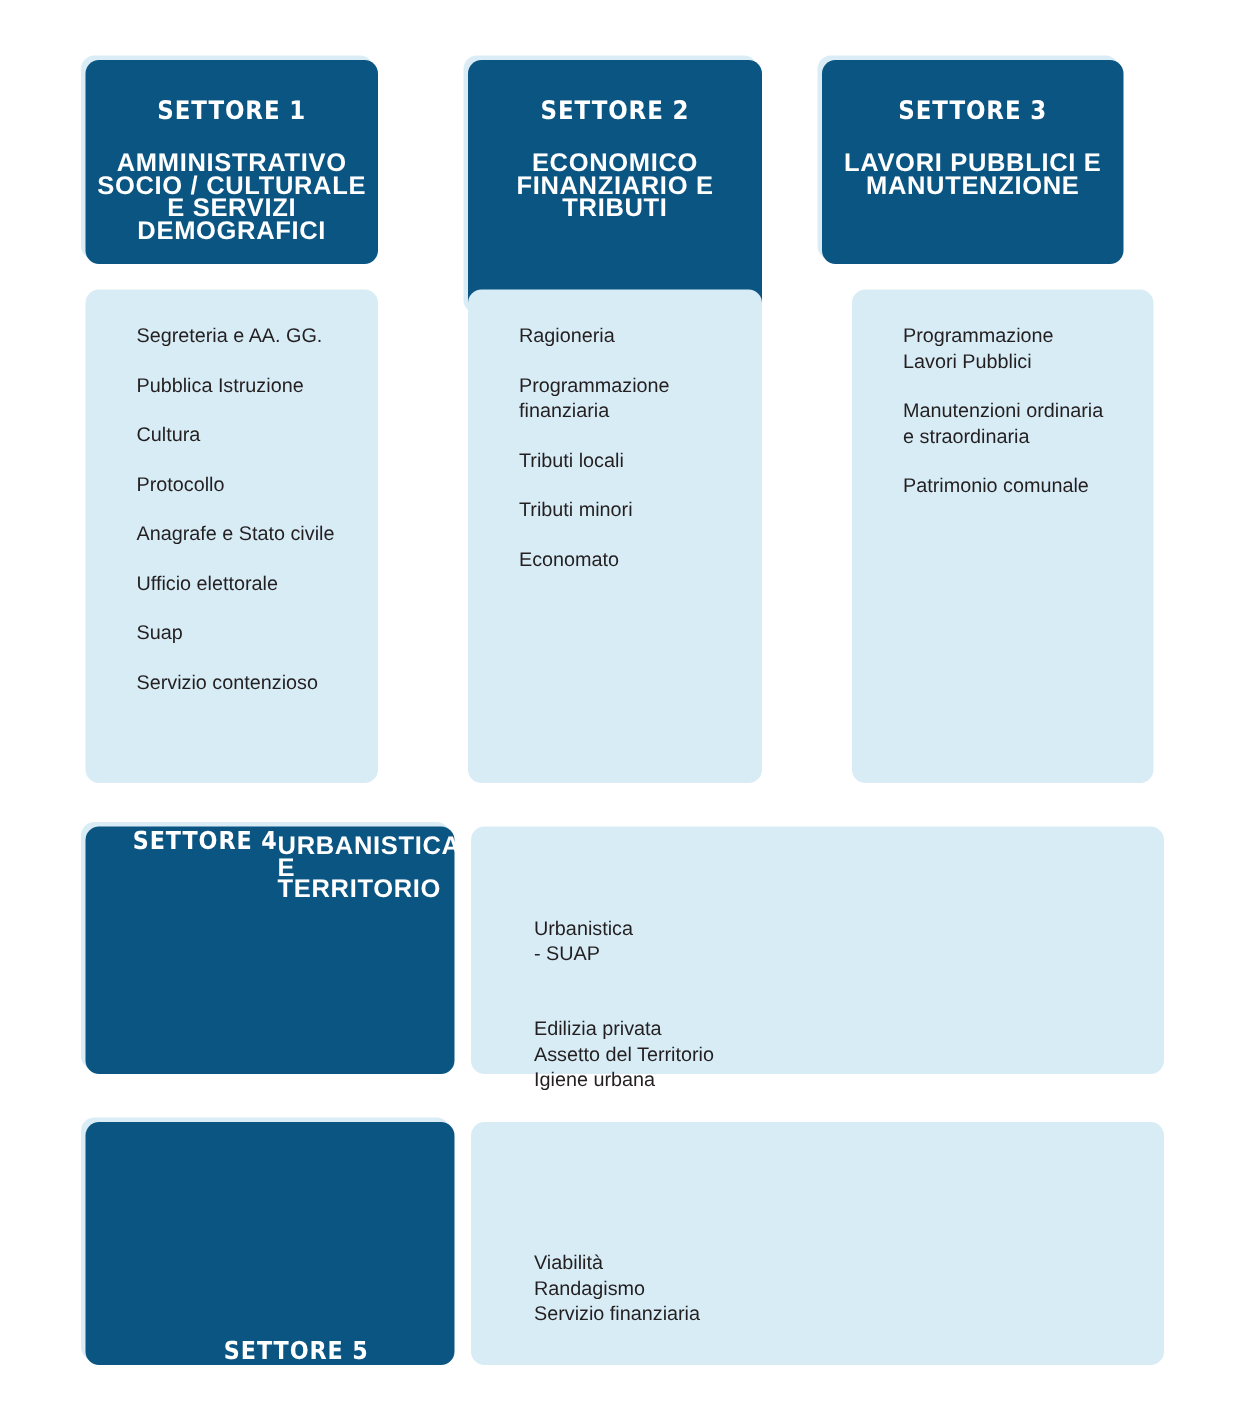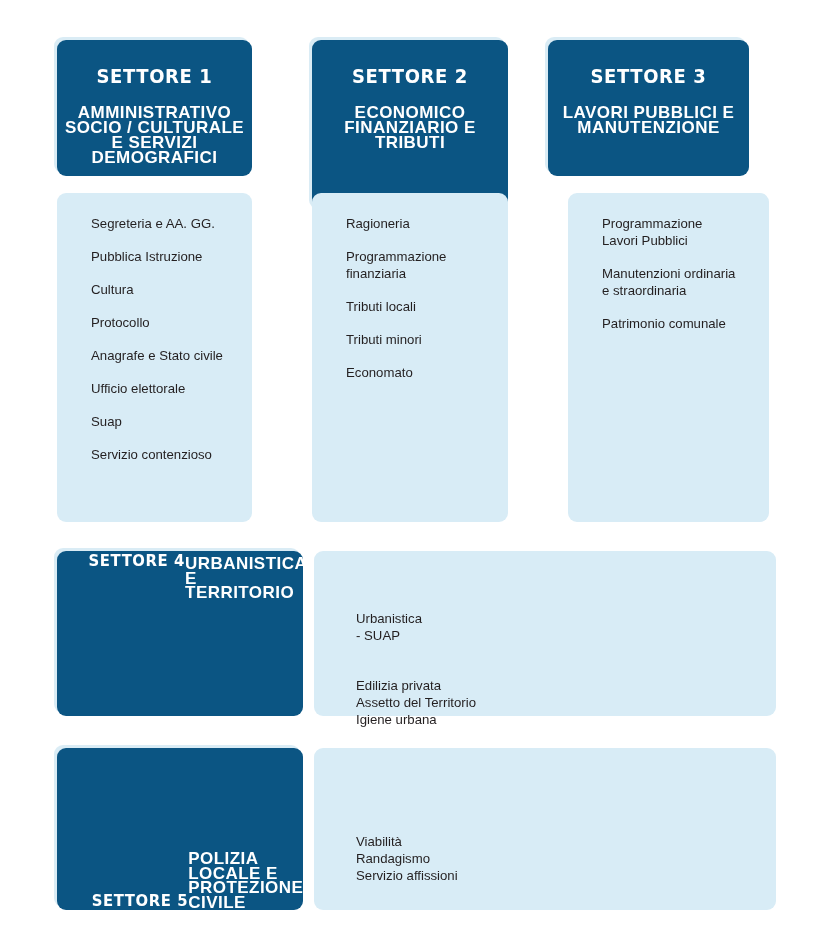--- a/index.html
+++ b/index.html
@@ -44,21 +44,21 @@
     display: flex;
     flex-direction: column;
     align-items: center;
     justify-content: flex-start;
     text-align: center;
     padding-top: 24px;
   }
   .sector-num {
     font-family: "DejaVu Sans Condensed", "Liberation Sans Narrow", "Liberation Sans", sans-serif;
     font-weight: bold;
-    font-size: 20px;
+    font-size: 17px;
     letter-spacing: 0.6px;
     color: #ffffff;
     white-space: nowrap;
   }
   .sector-name {
     font-family: "Liberation Sans Narrow", "Liberation Sans", sans-serif;
     font-weight: bold;
     font-size: 17px;
     line-height: 15px;
     letter-spacing: 0.45px;
@@ -188,27 +188,23 @@
       <div class="list-item">Urbanistica
 - SUAP</div>
       <div class="list-item">Edilizia privata
 Assetto del Territorio
 Igiene urbana</div>
     </div>
   </div>
 
   <div class="head-box head-wide" style="left:57px; top:748px; width:246px; height:162px;align-items:flex-end;">
     <div class="sector-num">SETTORE 5</div>
-    <div class="sector-name">
-      <span class="nline">POLIZIA LOCALE E</span>
-      <span class="nline">PROTEZIONE CIVILE</span>
-    </div>
   </div>
 
   <div class="list-box" style="left:314px; top:748px; width:462px; height:162px;">
     <div class="list-inner list-tight" style="padding-top:52px; padding-left:26px;">
       <div class="list-item">Viabilità
 Randagismo
-Servizio affissioni</div>
+Servizio finanziaria</div>
     </div>
   </div>
 
 </div>
 
 </body></html>

